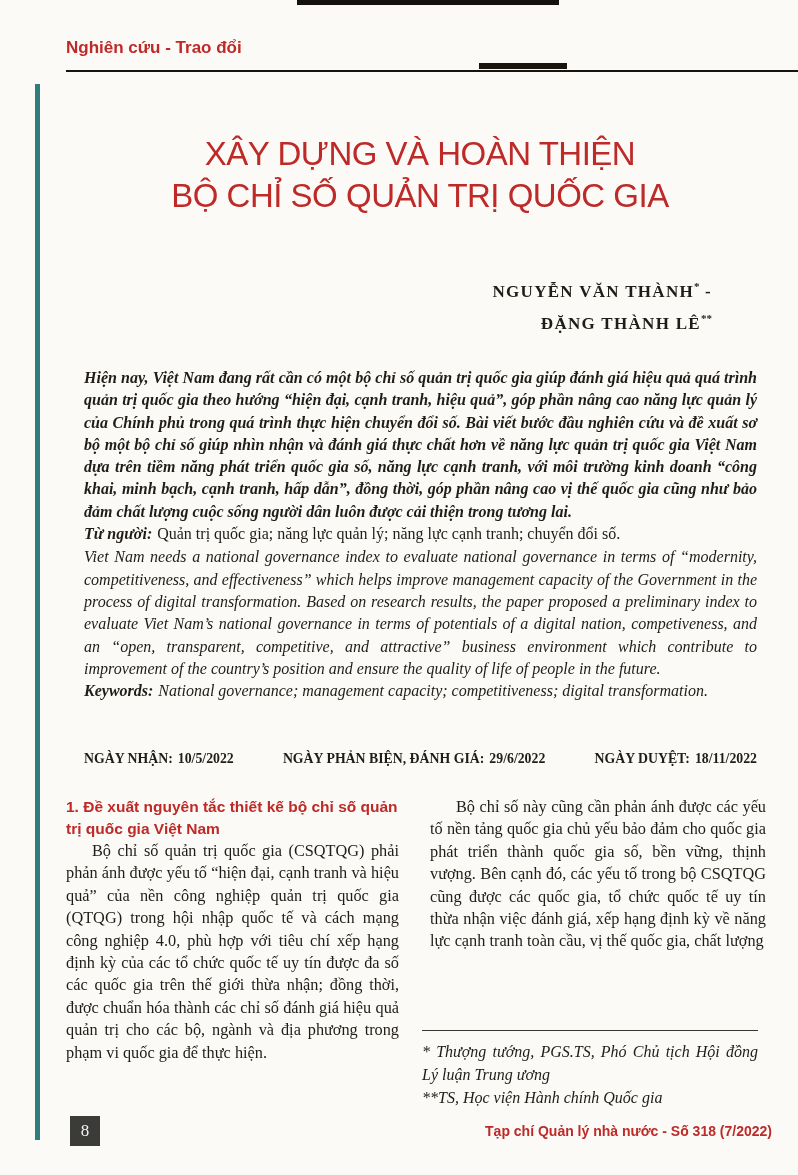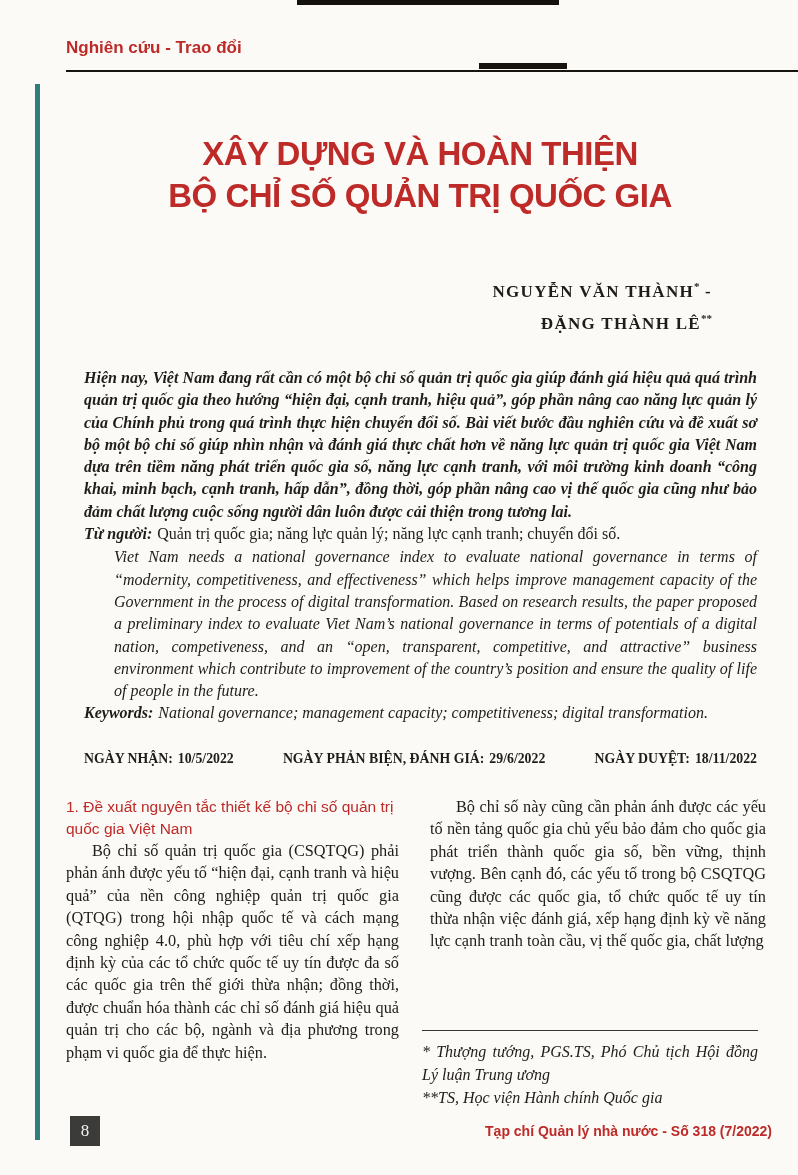--- a/index.html
+++ b/index.html
@@ -19,54 +19,54 @@
     font-family:"Liberation Sans", sans-serif; font-weight:bold; font-size:17px;
     color:var(--accent-red, #bd2a28);
   }
   .header-rule { position:absolute; left:66px; top:70px; width:732px; height:2px; background:#17140f; }
   .header-rule-mark { position:absolute; left:479px; top:63px; width:88px; height:6px; background:#17140f; }
   .accent-bar { position:absolute; left:35px; top:84px; width:5px; height:1056px; background:var(--teal-bar, #2f7e7c); }
 
   .title {
     position:absolute; left:84px; top:133px; width:672px;
     text-align:center; font-family:"Liberation Sans", sans-serif;
-    font-weight:bold; font-size:33px; line-height:42px; letter-spacing:-0.5px;
+    font-weight:normal; font-size:33px; line-height:42px; letter-spacing:-0.5px;
     color:var(--accent-red, #bd2a28);
   }
   .title span { display:block; }
 
   .authors {
     position:absolute; right:86px; top:273px; text-align:right;
     font-weight:bold; font-size:17px; line-height:27px; letter-spacing:1.3px;
     color:var(--ink, #201c18);
   }
   .authors sup { font-size:11px; letter-spacing:0; }
 
   .abstract { position:absolute; left:84px; top:367px; width:673px; }
   .abstract p { text-align:justify; font-size:16px; line-height:22.3px; }
   .abs-vi { font-style:italic; font-weight:bold; }
   .kw { font-size:16px; }
   .kw-label { font-style:italic; font-weight:bold; margin-right:5px; }
-  .abs-en { font-style:italic; margin-top:1px;margin-left:30px; }
+  .abs-en { font-style:italic; margin-top:1px; }
   .kw-en .kw-label { font-weight:bold; }
   .kw-en .kw-text, .kw-en { font-style:italic; }
 
   .dates {
     position:absolute; left:84px; top:751px; width:673px;
     display:flex; justify-content:space-between;
     font-weight:bold; font-size:13.8px; white-space:nowrap;
   }
   .dates .date span { margin-right:0; }
   .dates .date .lbl { margin-right:5px; }
 
   .col { position:absolute; top:796px; }
   .col-left { left:66px; width:333px; }
   .col-right { left:422px; width:336px;margin-left:8px; }
   .sec-heading {
-    font-family:"Liberation Sans", sans-serif; font-weight:normal; font-size:15.5px;
+    font-family:"Liberation Sans", sans-serif; font-weight:bold; font-size:15.5px;
     line-height:22px; color:var(--accent-red, #bd2a28);
   }
   .body-p {
     text-align:justify; text-indent:26px;
     font-size:16.3px; line-height:22.4px;
   }
   .col-right .body-p { margin-top:0; }
 
   .footnotes { position:absolute; left:422px; top:1030px; width:336px; }
   .fn-rule { width:336px; height:1px; background:#3a362f; margin-bottom:9px; }

